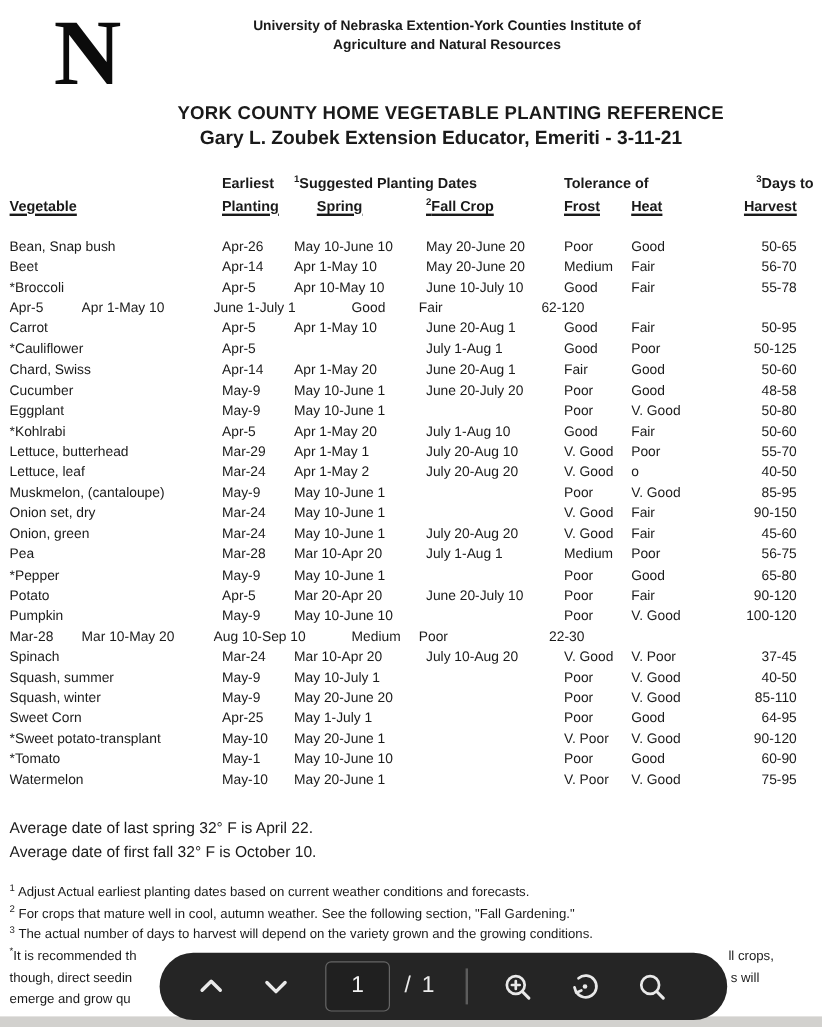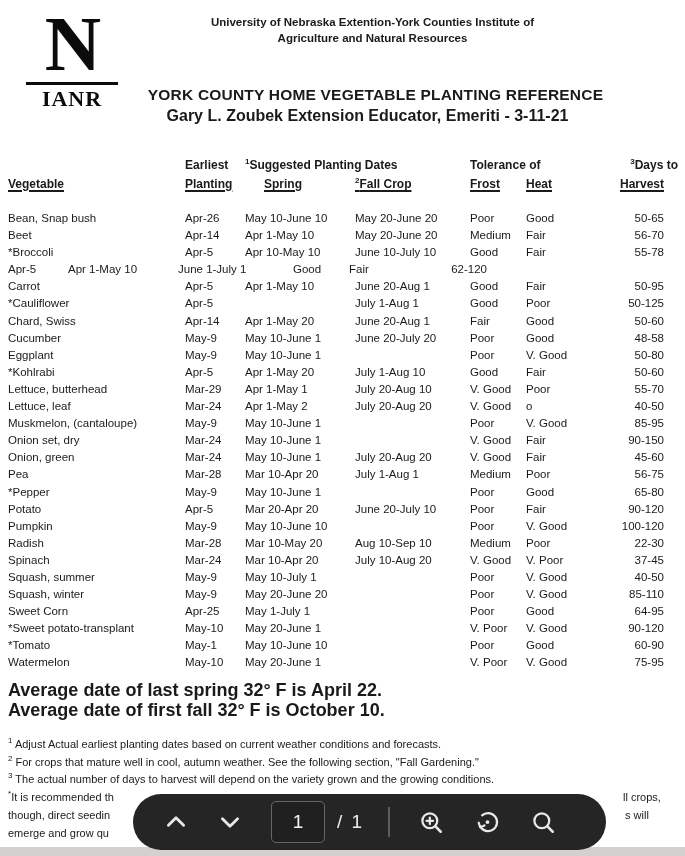--- a/index.html
+++ b/index.html
@@ -27,21 +27,21 @@
 
   
   .org-lines { position: absolute; left: 120px; right: 60px; top: 14px; text-align: center;
                font-size: 11.5px; font-weight: 700; line-height: 16px; }
   .doc-title { position: absolute; left: 70px; right: 4px; top: 86px; text-align: center;
                font-size: 15.5px; font-weight: 700; letter-spacing: 0.2px; }
   .doc-subtitle { position: absolute; left: 70px; right: 20px; top: 107px; text-align: center;
                   font-size: 16px; font-weight: 700; }
 
   
-  .table-wrap { position: absolute; left: 8px; top: 158px; width: 670px; }
+  .table-wrap { position: absolute; left: 8px; top: 146px; width: 670px; }
   .hrow { display: flex; font-weight: 700; font-size: 12px; }
   .hrow.group { height: 18px; }
   .hrow.cols  { height: 20px; margin-top: 1px; }
   .u { text-decoration: underline; text-decoration-thickness: 1.5px; text-underline-offset: 2px; }
   sup { font-size: 8px; line-height: 0; vertical-align: super; }
 
   .c-veg    { width: 177px; }
   .c-plant  { width: 60px; }
   .c-spring { width: 110px; }
   .c-fall   { width: 115px; }
@@ -50,23 +50,23 @@
   .c-harv   { width: 78px; text-align: right; }
   .span-suggested { width: 225px; }
   .span-tolerance { width: 130px; }
 
   .tbody { margin-top: 13px; }
   .trow { display: flex; height: 17.1px; font-size: 11.5px; line-height: 17.1px; white-space: nowrap; }
   .trow .c { overflow: hidden; }
   .spring-indent { padding-left: 19px; }
 
   
-  .averages { position: absolute; left: 8px; top: 680px; font-size: 18px; font-weight: 700; line-height: 20px; }
+  .averages { position: absolute; left: 8px; top: 680px; font-size: 13px; font-weight: 400; line-height: 20px; }
   .footnotes { position: absolute; left: 8px; top: 736px; width: 670px; font-size: 11px; line-height: 17.7px; }
-  .frag-right { position: absolute; font-size: 11px; margin-left: 16px; }
+  .frag-right { position: absolute; font-size: 11px; }
 
   
   .bottom-strip { position: absolute; left: 0; right: 0; bottom: 0; height: 9px; background: #d2d1ce; }
   .pdf-toolbar {
     position: absolute; left: 133px; top: 794px; width: 473px; height: 56px;
     background: #252525; border-radius: 28px;
     display: flex; align-items: center; padding: 0 28px;
     z-index: 5;
   }
   .tb-btn { background: none; border: none; cursor: pointer; display: flex; align-items: center;
@@ -83,21 +83,20 @@
   .tb-divider { width: 2px; height: 30px; background: #5d5d5d; margin-left: 24px; }
   svg.icon { display: block; }
 </style>
 </head>
 <body>
 
 <div>
 
   <div class="logo">
     <div class="n">N</div>
-    <div class="ianr">IANR</div>
   </div>
 
   <div class="org-lines">
     <div>University of Nebraska Extention-York Counties Institute of</div>
     <div>Agriculture and Natural Resources</div>
   </div>
 
   <div class="doc-title">YORK COUNTY HOME VEGETABLE PLANTING REFERENCE</div>
   <div class="doc-subtitle">Gary L. Zoubek Extension Educator, Emeriti - 3-11-21</div>
 
@@ -302,21 +301,20 @@
       <span class="c c-veg">Pumpkin</span>
       <span class="c c-plant">May-9</span>
       <span class="c c-spring">May 10-June 10</span>
       <span class="c c-fall"></span>
       <span class="c c-frost">Poor</span>
       <span class="c c-heat">V. Good</span>
       <span class="c c-harv">100-120</span>
     </div>
 
     <div class="trow">
-      <span class="c c-veg">Radish</span>
       <span class="c c-plant">Mar-28</span>
       <span class="c c-spring">Mar 10-May 20</span>
       <span class="c c-fall">Aug 10-Sep 10</span>
       <span class="c c-frost">Medium</span>
       <span class="c c-heat">Poor</span>
       <span class="c c-harv">22-30</span>
     </div>
 
     <div class="trow">
       <span class="c c-veg">Spinach</span>

